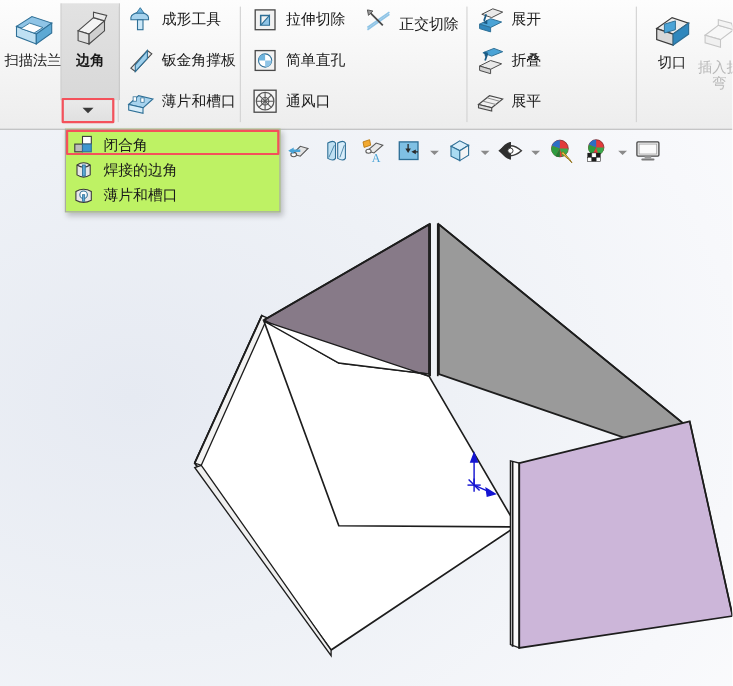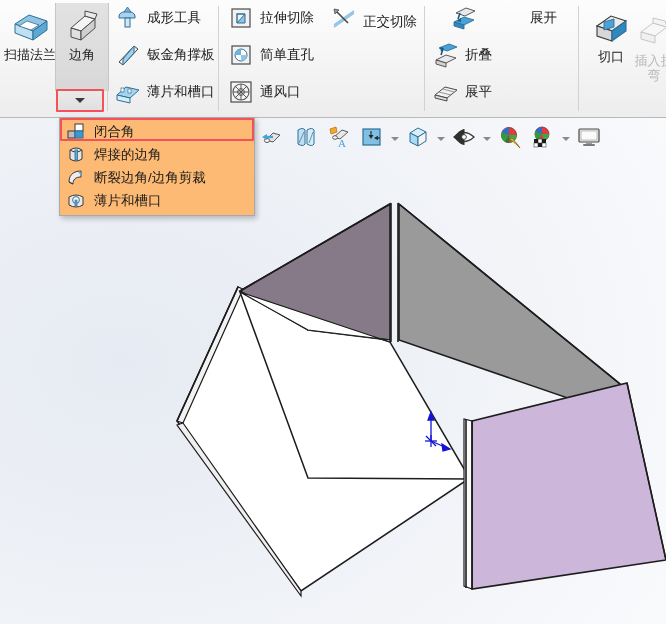--- a/index.html
+++ b/index.html
@@ -42,21 +42,21 @@
     display:flex; flex-direction:column; align-items:center;
     width:52px; cursor:default;
   }
   .bigbtn .ic { width:42px; height:40px; display:block; }
   .bigbtn .lbl {
     font-size:13px; color:#1a1a1a; line-height:15px;
     text-align:center; margin-top:1px; white-space:normal; width:52px;
   }
   .bigbtn.active {
     background: linear-gradient(180deg,#e2e2e2 0%, #d8d8d8 100%);
-    border-left:1px solid #c6c6c6; border-right:1px solid #c6c6c6;
+    border-left:1px solid #c6c6c6; border-right:1px solid #c6c6c6;font-weight:bold;
   }
 
   
   .smbtn {
     position:absolute;
     display:flex; flex-direction:row; align-items:center; cursor:default;
   }
   .smbtn .ic { width:28px; height:26px; flex:0 0 auto; }
   .smbtn .lbl {
     font-size:13.5px; color:#1a1a1a; margin-left:5px; white-space:nowrap;
@@ -79,21 +79,21 @@
 
   
   .redbox {
     position:absolute; border:2px solid #f4515b; box-sizing:border-box;
     pointer-events:none; border-radius:1px;
   }
 
   
   #menu {
     position:absolute; left:59px; top:117px; width:196px;
-    background:#fdba74;
+    background:#bef264;
     border:1px solid #a9a9a9;
     box-shadow: 2px 3px 5px rgba(0,0,0,0.22);
     box-sizing:border-box;
     padding:2px 0 3px 0;
   }
   .mi {
     display:flex; align-items:center; height:23px; padding-left:6px; cursor:default;
   }
   .mi .ic { width:20px; height:19px; flex:0 0 auto; }
   .mi .lbl { font-size:13.5px; color:#1a1a1a; margin-left:8px; white-space:nowrap; }
@@ -274,21 +274,21 @@
         <svg viewBox="0 0 28 26" width="28" height="26">
           <line x1="4" y1="20" x2="24" y2="6" stroke="#8fc4e6" stroke-width="1.6"></line>
           <line x1="4" y1="22" x2="24" y2="8" stroke="#8fc4e6" stroke-width="1.6"></line>
           <path d="M6,6 L18,18" stroke="#4a4a4a" stroke-width="1.6"></path>
           <polygon points="4,4 9,5 5,9" fill="#9a9a9a" stroke="#4a4a4a" stroke-width="0.8"></polygon>
         </svg>
       </span>
       <span class="lbl">正交切除</span>
     </div>
 
-    <div class="smbtn" style="left:450px; top:5px;gap:47px;">
+    <div class="smbtn" style="left:432px; top:5px;">
       <span class="ic">
         <svg viewBox="0 0 28 26" width="28" height="26">
           <polygon points="6,8 16,3 25,6 15,11" fill="#e9e9e9" stroke="#4a4a4a" stroke-width="0.9"></polygon>
           <polygon points="4,17 14,12 24,15 14,20" fill="#4aa3d6" stroke="#2e6f96" stroke-width="0.9"></polygon>
           <polygon points="4,17 4,21 14,24 14,20" fill="#2f87bd" stroke="#2e6f96" stroke-width="0.9"></polygon>
           <path d="M10,8 L8,14" stroke="#1a5b85" stroke-width="1.6"></path>
           <polygon points="7,16 11,13 11,17" fill="#1a5b85"></polygon>
         </svg>
       </span>
       <span class="lbl">展开</span>
@@ -361,30 +361,20 @@
       <span class="ic">
         <svg viewBox="0 0 20 19" width="20" height="19">
           <path d="M4,5 Q10,1 16,5 L16,14 Q10,18 4,14 Z" fill="#e6e6e6" stroke="#3a3a3a" stroke-width="1"></path>
           <path d="M4,5 Q10,9 16,5" fill="none" stroke="#3a3a3a" stroke-width="1"></path>
           <rect x="9" y="5" width="2.5" height="10" fill="#5fa9d6" stroke="#2e6f96" stroke-width="0.8"></rect>
         </svg>
       </span>
       <span class="lbl">焊接的边角</span>
     </div>
 
-    <div class="mi">
-      <span class="ic">
-        <svg viewBox="0 0 20 19" width="20" height="19">
-          <path d="M3,14 C3,5 10,3 15,3 L15,9 C9,9 7,12 7,16 Z" fill="#ededed" stroke="#3a3a3a" stroke-width="1"></path>
-          <path d="M3,14 L7,16" fill="none" stroke="#3a3a3a" stroke-width="1"></path>
-          <path d="M13,4 L16,7" stroke="#5fa9d6" stroke-width="1.4"></path>
-        </svg>
-      </span>
-      <span class="lbl">断裂边角/边角剪裁</span>
-    </div>
 
     <div class="mi">
       <span class="ic">
         <svg viewBox="0 0 20 19" width="20" height="19">
           <path d="M3,6 Q10,2 17,6 L17,14 Q10,18 3,14 Z" fill="#e8e8e8" stroke="#3a3a3a" stroke-width="1"></path>
           <circle cx="10" cy="9" r="3.4" fill="#ffffff" stroke="#2e6f96" stroke-width="1"></circle>
           <rect x="9" y="9" width="2" height="6" fill="#5fa9d6" stroke="#2e6f96" stroke-width="0.7"></rect>
         </svg>
       </span>
       <span class="lbl">薄片和槽口</span>

